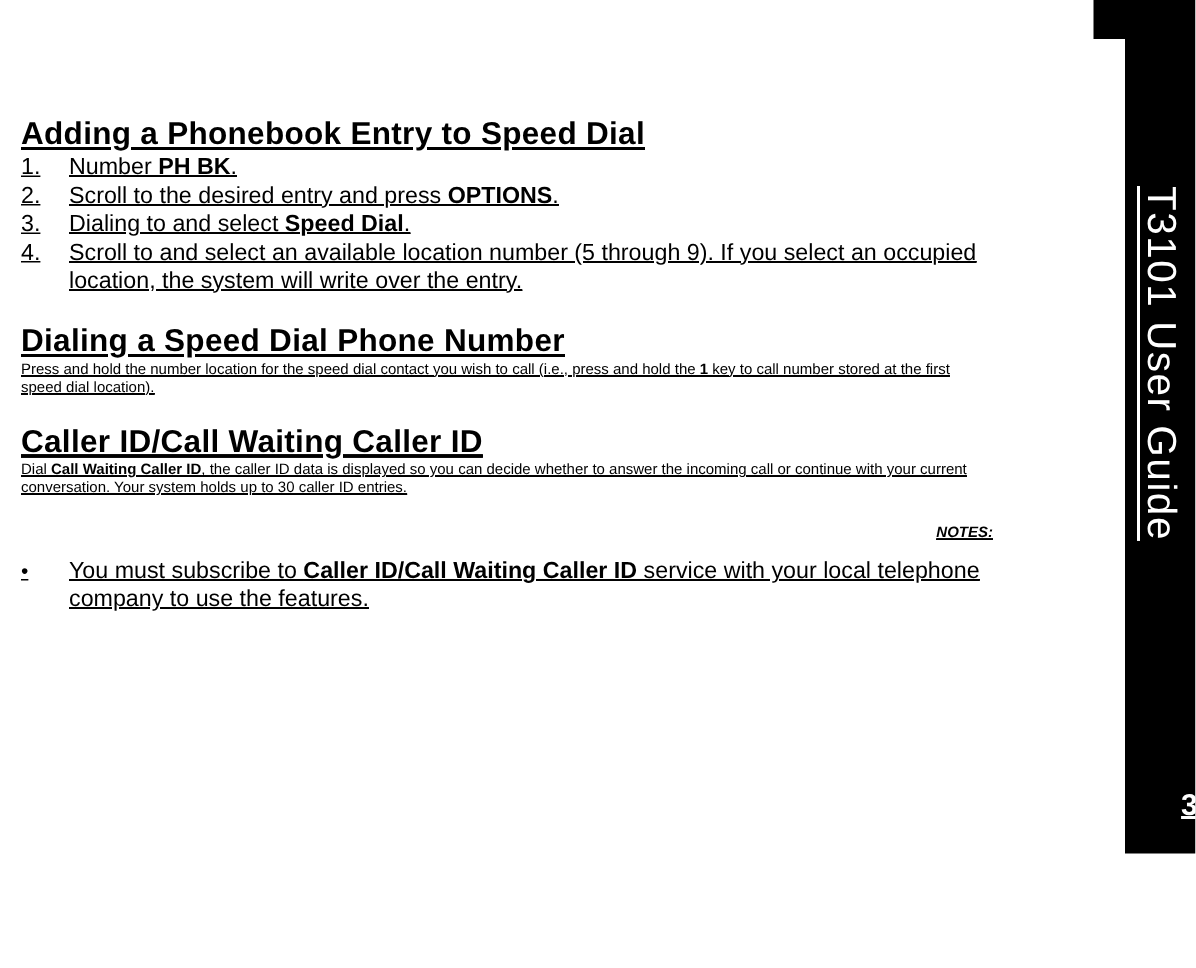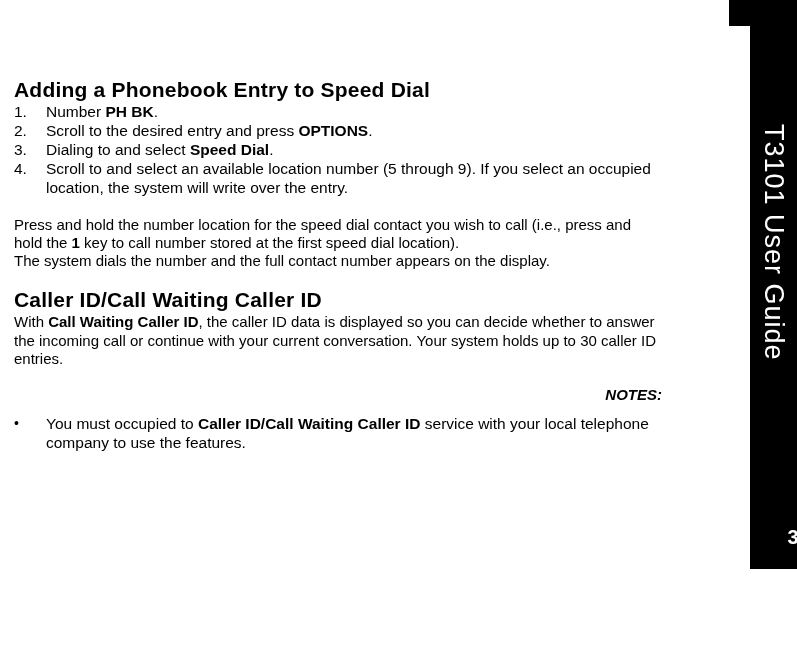--- a/index.html
+++ b/index.html
@@ -1,18 +1,19 @@
 <!DOCTYPE html>
 <html><head>
   <meta charset="utf-8">
   <style>
     * {
       margin: 0;
       padding: 0;
       box-sizing: border-box;
+      text-decoration: underline;
     }
     body {
       width: 797px;
       height: 645px;
       font-family: Arial, Helvetica, sans-serif;
       background: #fff;
       position: relative;
     }
     .top-black-bar {
       position: absolute;
@@ -74,21 +75,21 @@
       line-height: 1.22;
       padding-left: 32px;
       position: relative;
     }
     ol li .num {
       position: absolute;
       left: 0;
       top: 0;
     }
     p.body-text {
-      font-size: 15px;
+      font-size: 10px;
       line-height: 1.22;
       margin-bottom: 0;
     }
     .para-group {
       margin-bottom: 18px;
     }
     .bold {
       font-weight: bold;
       margin-top: 20px;
     }
@@ -139,35 +140,35 @@
     <li>
       <span class="num">3.</span>
       <span>Dialing to and select </span><span class="bold">Speed Dial</span><span>.</span>
     </li>
     <li>
       <span class="num">4.</span>
       <span>Scroll to and select an available location number (5 through 9). If you select an occupied location, the system will write over the entry.</span>
     </li>
   </ol>
 
+  <h2 class="section-heading">Dialing a Speed Dial Phone Number</h2>
   <div class="para-group">
     <p class="body-text">
       <span>Press and hold the number location for the speed dial contact you wish to call (i.e., press and hold the </span><span class="bold">1</span><span> key to call number stored at the first speed dial location).</span>
     </p>
-    <p class="body-text">The system dials the number and the full contact number appears on the display.</p>
   </div>
 
   <h2 class="section-heading">Caller ID/Call Waiting Caller ID</h2>
   <div class="para-group">
     <p class="body-text">
-      <span>With </span><span class="bold">Call Waiting Caller ID</span><span>, the caller ID data is displayed so you can decide whether to answer the incoming call or continue with your current conversation. Your system holds up to 30 caller ID entries.</span>
+      <span>Dial </span><span class="bold">Call Waiting Caller ID</span><span>, the caller ID data is displayed so you can decide whether to answer the incoming call or continue with your current conversation. Your system holds up to 30 caller ID entries.</span>
     </p>
   </div>
 
   <p class="body-text italic-bold" style="margin-bottom:10px;">NOTES:</p>
   <ul class="bullet">
     <li>
       <span class="dot">•</span>
-      <span>You must occupied to </span><span class="bold">Caller ID/Call Waiting Caller ID</span><span> service with your local telephone company to use the features.</span>
+      <span>You must subscribe to </span><span class="bold">Caller ID/Call Waiting Caller ID</span><span> service with your local telephone company to use the features.</span>
     </li>
   </ul>
 
 </div>
 
 </body></html>

